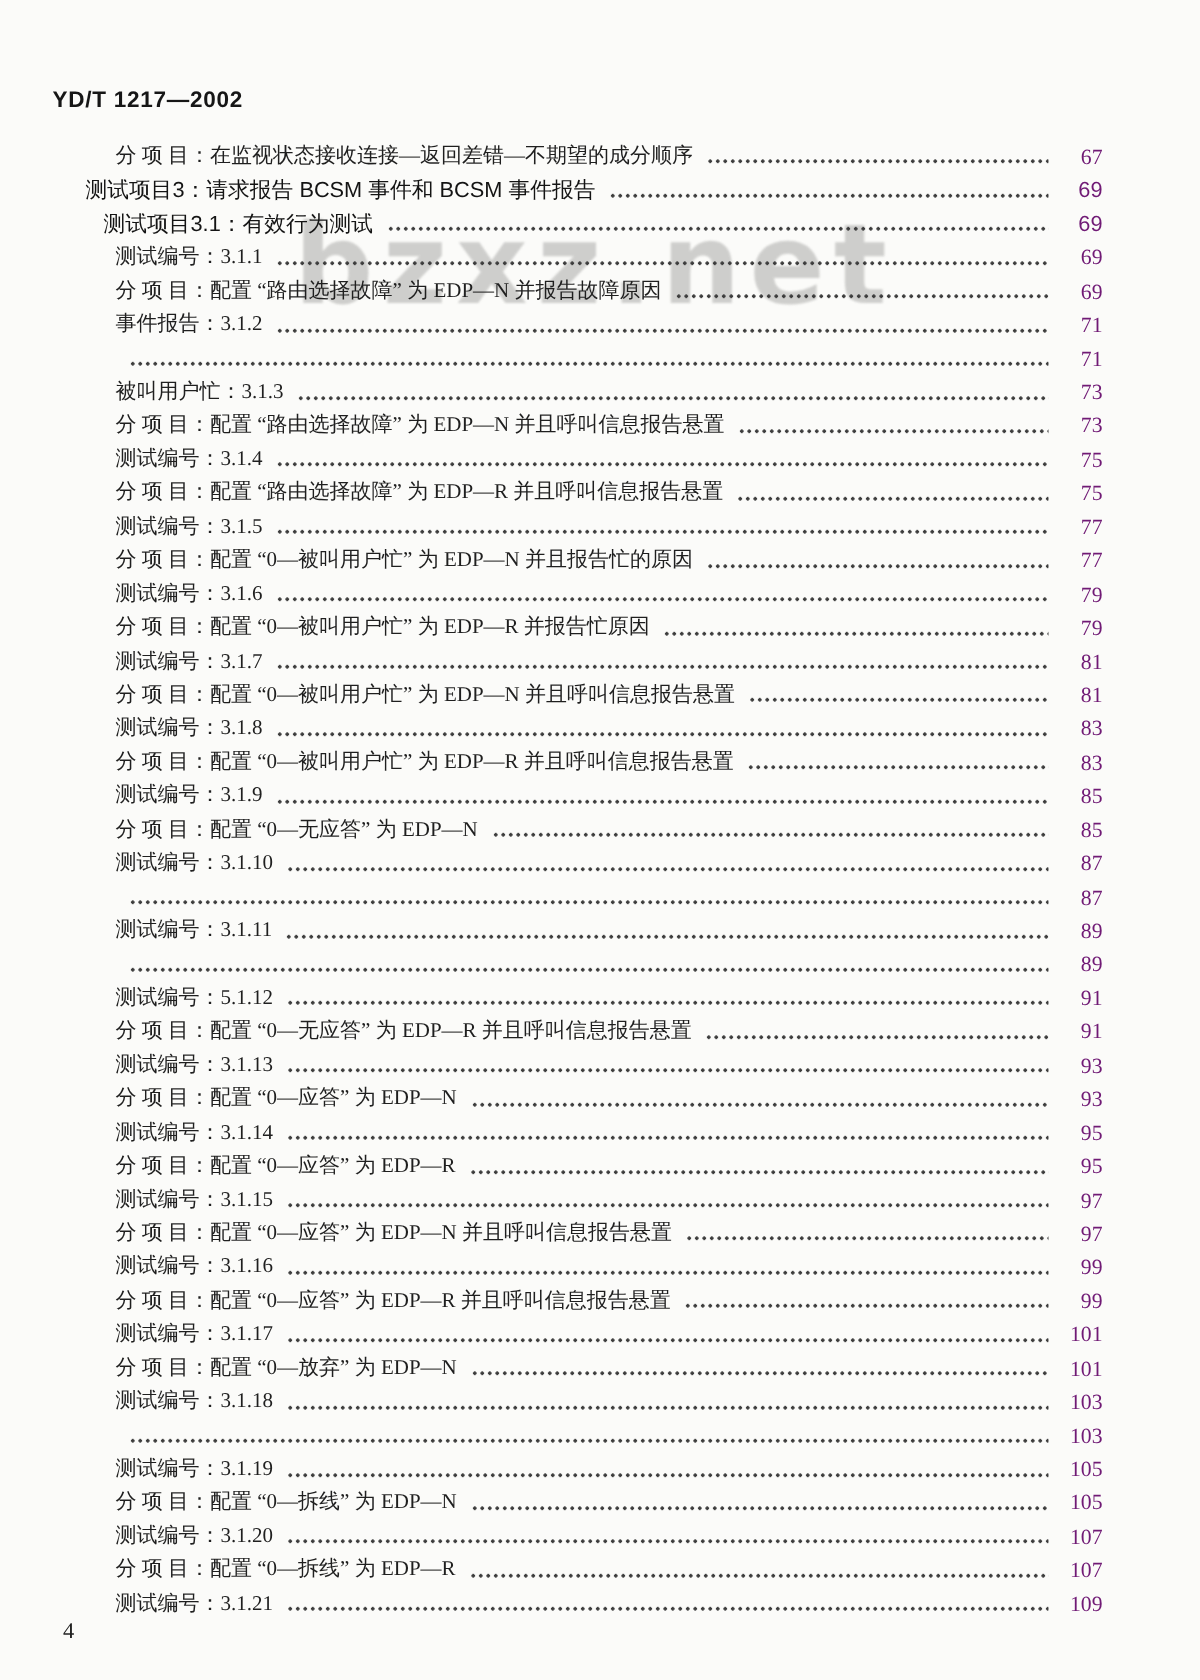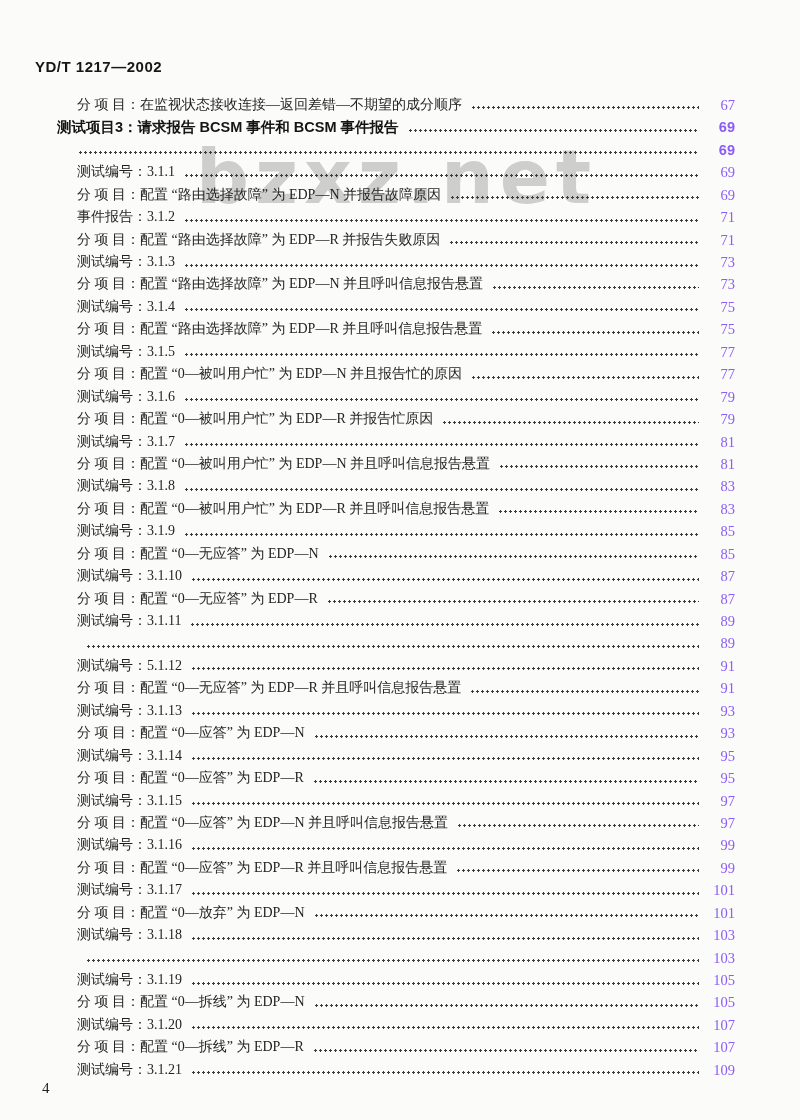--- a/index.html
+++ b/index.html
@@ -31,40 +31,40 @@
 
   .toc {
     position:absolute; left:35px; top:94px; width:700px; z-index:1;
   }
   .toc-row {
     display:flex; align-items:baseline;
     height:22.45px; font-size:14px; line-height:22.45px;
     white-space:nowrap;
   }
   .toc-row.bold {
-    font-weight:700;
+    font-weight:400;
     font-family:"Liberation Sans", sans-serif;
     font-size:14.5px; color:#141414;
   }
   .toc-row.lvl0 { padding-left:22px; }
   .toc-row.lvl1 { padding-left:34px; }
   .toc-row.lvl2 { padding-left:42px;align-items:flex-end; }
   .toc-label { flex:0 0 auto; }
   .toc-dots {
     flex:1 1 auto; min-width:16px;
     align-self:flex-end;
     height:9px; margin:0 8px 4px 9px;
     background-image:radial-gradient(circle, #3c3c3c 1px, rgba(0,0,0,0) 1.3px);
     background-size:5px 9px;
     background-repeat:repeat-x;
     background-position:left center;
   }
   .toc-page {
     flex:0 0 auto; min-width:28px; text-align:right;
-    font-size:14.5px; color:#8b5cf6;
+    font-size:14.5px; color:#701a75;
   }
 
   .footer-page-num {
     position:absolute; left:42px; top:1080px;
     font-size:15px; color:#222; z-index:2;
   }
 </style>
 </head>
 <body>
 
@@ -79,45 +79,45 @@
     <span class="toc-label">分 项 目：在监视状态接收连接—返回差错—不期望的成分顺序</span>
     <span class="toc-dots"></span>
     <span class="toc-page">67</span>
   </div>
       <div class="toc-row lvl0 bold">
     <span class="toc-label">测试项目3：请求报告 BCSM 事件和 BCSM 事件报告</span>
     <span class="toc-dots"></span>
     <span class="toc-page">69</span>
   </div>
       <div class="toc-row lvl1 bold">
+    <span class="toc-label">测试项目3.1：有效行为测试</span>
     <span class="toc-dots"></span>
     <span class="toc-page">69</span>
   </div>
       <div class="toc-row lvl2">
     <span class="toc-label">测试编号：3.1.1</span>
     <span class="toc-dots"></span>
     <span class="toc-page">69</span>
   </div>
       <div class="toc-row lvl2">
     <span class="toc-label">分 项 目：配置 “路由选择故障” 为 EDP—N 并报告故障原因</span>
     <span class="toc-dots"></span>
     <span class="toc-page">69</span>
   </div>
       <div class="toc-row lvl2">
     <span class="toc-label">事件报告：3.1.2</span>
     <span class="toc-dots"></span>
     <span class="toc-page">71</span>
   </div>
       <div class="toc-row lvl2">
-    <span class="toc-label">分 项 目：配置 “路由选择故障” 为 EDP—R 并报告失败原因</span>
     <span class="toc-dots"></span>
     <span class="toc-page">71</span>
   </div>
       <div class="toc-row lvl2">
-    <span class="toc-label">测试编号：3.1.3</span>
+    <span class="toc-label">被叫用户忙：3.1.3</span>
     <span class="toc-dots"></span>
     <span class="toc-page">73</span>
   </div>
       <div class="toc-row lvl2">
     <span class="toc-label">分 项 目：配置 “路由选择故障” 为 EDP—N 并且呼叫信息报告悬置</span>
     <span class="toc-dots"></span>
     <span class="toc-page">73</span>
   </div>
       <div class="toc-row lvl2">
     <span class="toc-label">测试编号：3.1.4</span>
@@ -178,21 +178,20 @@
     <span class="toc-label">分 项 目：配置 “0—无应答” 为 EDP—N</span>
     <span class="toc-dots"></span>
     <span class="toc-page">85</span>
   </div>
       <div class="toc-row lvl2">
     <span class="toc-label">测试编号：3.1.10</span>
     <span class="toc-dots"></span>
     <span class="toc-page">87</span>
   </div>
       <div class="toc-row lvl2">
-    <span class="toc-label">分 项 目：配置 “0—无应答” 为 EDP—R</span>
     <span class="toc-dots"></span>
     <span class="toc-page">87</span>
   </div>
       <div class="toc-row lvl2">
     <span class="toc-label">测试编号：3.1.11</span>
     <span class="toc-dots"></span>
     <span class="toc-page">89</span>
   </div>
       <div class="toc-row lvl2">
     <span class="toc-dots"></span>

